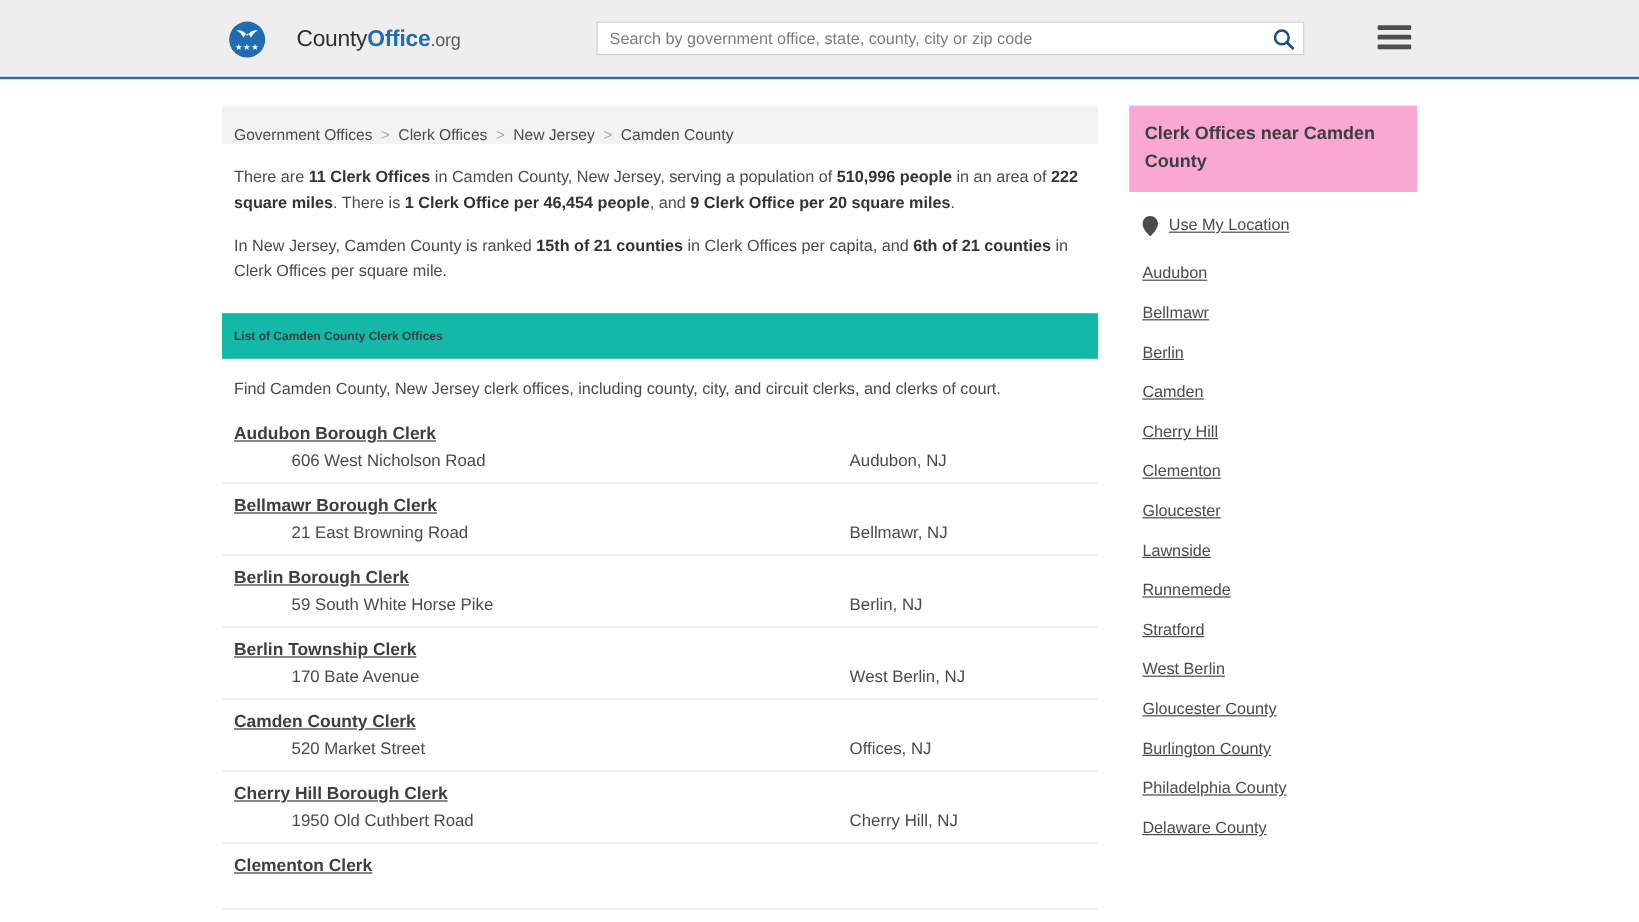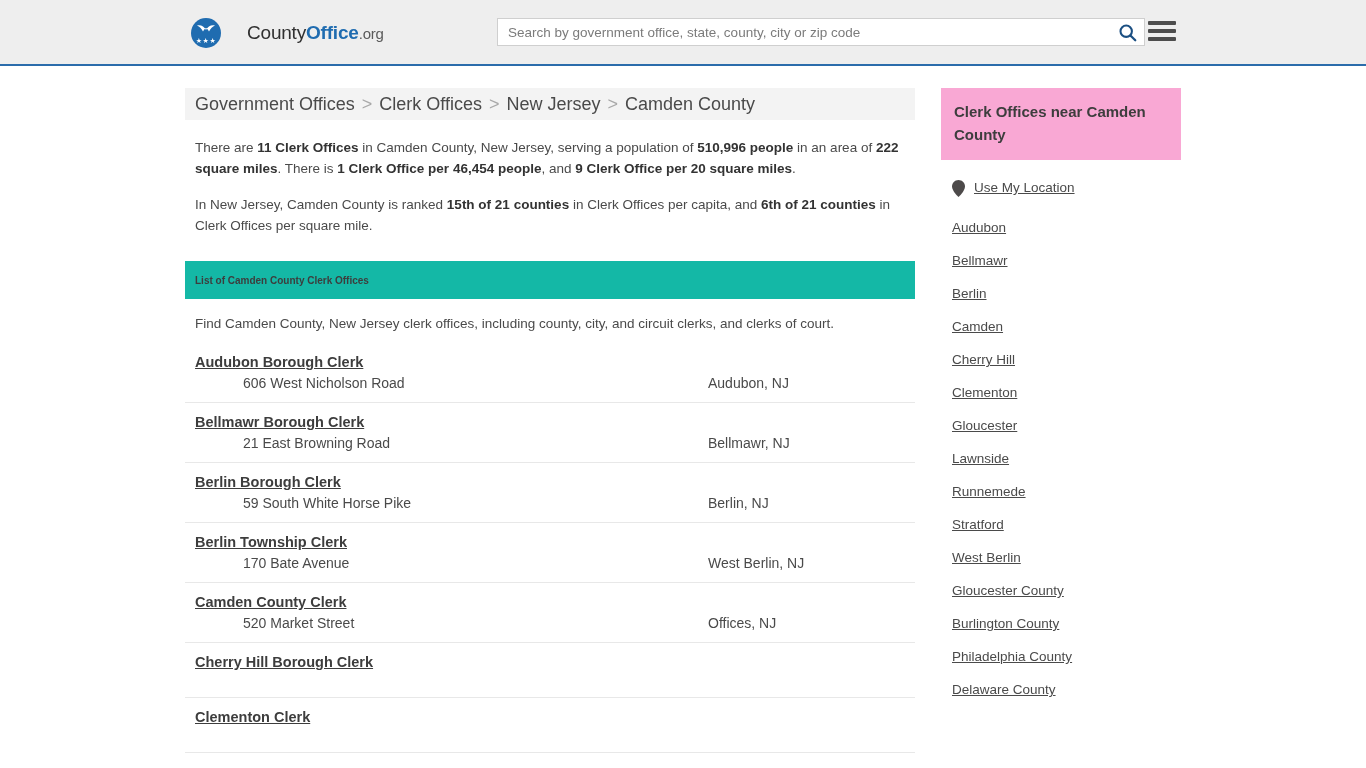--- a/index.html
+++ b/index.html
@@ -70,21 +70,21 @@
     color: #303030;
     white-space: nowrap;
   }
   .logo-text .b { font-weight: bold; color: #1f6cb0; }
   .logo-text .tld { color: #5a5a5a; font-size: 15px; }
 
   .search-wrap {
     position: absolute;
     left: 497px;
     top: 18px;
-    width: 648px;
+    width: 590px;
     height: 28px;
     background: #ffffff;
     border: 1px solid #cfcfcf;
     display: flex;
     align-items: center;
   }
   .search-input {
     flex: 1 1 auto;
     border: 0;
     outline: 0;
@@ -162,23 +162,23 @@
     font-weight: bold;
     color: #3d3d3d;
     margin: 0 0 13px 9px;
     letter-spacing: -0.2px;
   }
 
   .breadcrumb {
     background: #f3f3f3;
     height: 32px;
     display: flex;
-    align-items: center;
+    align-items: flex-end;
     padding: 0 10px;
-    font-size: 18px;
+    font-size: 13px;
     color: #4a4a4a;
   }
   .breadcrumb a {
     color: #4a4a4a;
     text-decoration: none;
   }
   .breadcrumb .sep { color: #a8a8a8; margin: 0 7px; }
 
   .stat-para {
     font-size: 13.5px;
@@ -340,21 +340,24 @@
               <span class="office-city">Berlin, NJ</span>
             </div></div>
           <div class="office-row"><a class="office-name" href="#">Berlin Township Clerk</a><div class="office-meta">
               <span class="office-addr">170 Bate Avenue</span>
               <span class="office-city">West Berlin, NJ</span>
             </div></div>
           <div class="office-row"><a class="office-name" href="#">Camden County Clerk</a><div class="office-meta">
               <span class="office-addr">520 Market Street</span>
               <span class="office-city">Offices, NJ</span>
             </div></div>
-          <div class="office-row"><a class="office-name" href="#">Cherry Hill Borough Clerk</a></div>
+          <div class="office-row"><a class="office-name" href="#">Cherry Hill Borough Clerk</a><div class="office-meta">
+              <span class="office-addr">1950 Old Cuthbert Road</span>
+              <span class="office-city">Cherry Hill, NJ</span>
+            </div></div>
           <div class="office-row"><a class="office-name" href="#">Clementon Clerk</a><div class="office-meta">
               <span class="office-addr"></span>
               <span class="office-city"></span>
             </div></div>
         </div>
     </div>
 
     <div class="side-col">
       <div class="side-head">Clerk Offices near Camden County</div>
 

